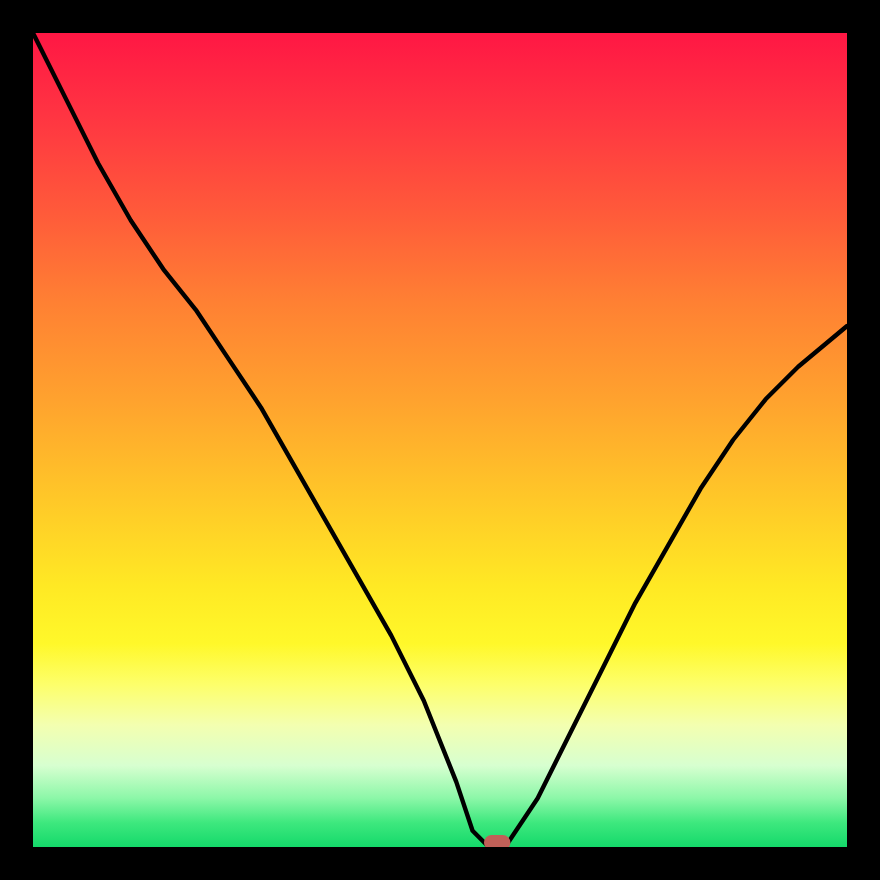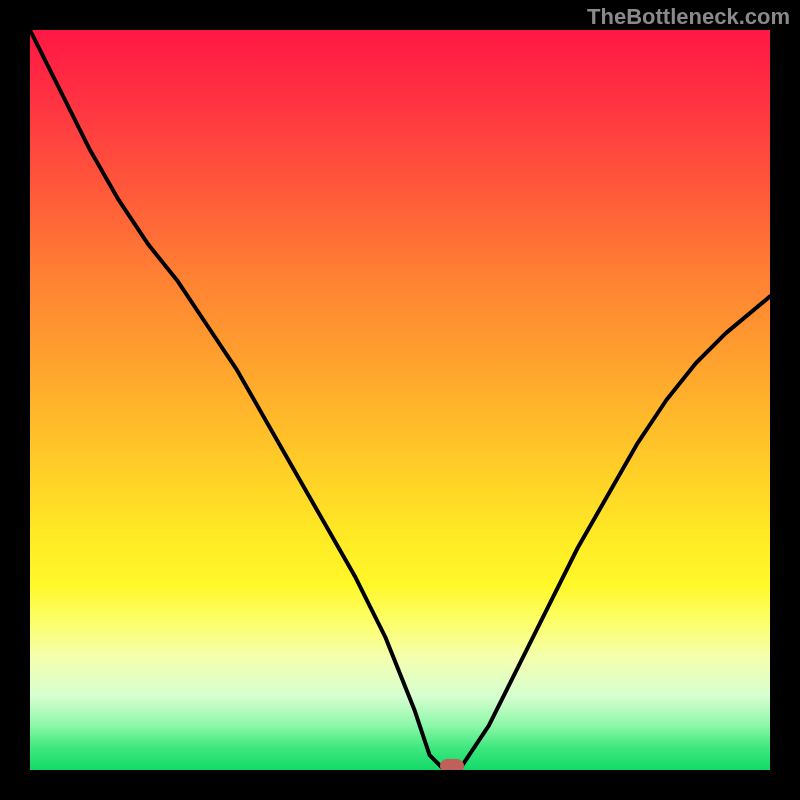--- a/index.html
+++ b/index.html
@@ -66,21 +66,20 @@
     height: 14px;
     border-radius: 7px;
     background: #c06058;
     transform: translate(-50%, -50%);
   }
 </style>
 </head>
 <body>
 
 <div class="container">
-  <div class="attribution">TheBottleneck.com</div>
 
   <div class="plot-area">
     <div class="gradient"></div>
 
     <svg class="curve" viewBox="0 0 740 740" preserveAspectRatio="none">
       <path id="curve-path" fill="none" stroke="#000" stroke-width="4" stroke-linecap="round" stroke-linejoin="round" d="M0.0 0.0 L29.6 59.2 L59.2 118.4 L88.8 170.2 L118.4 214.6 L148.0 251.6 L177.6 296.0 L207.2 340.4 L236.8 392.2 L266.4 444.0 L296.0 495.8 L325.6 547.6 L355.2 606.8 L384.8 680.8 L399.6 725.2 L414.4 740.0 L429.2 740.0 L458.8 695.6 L488.4 636.4 L518.0 577.2 L547.6 518.0 L577.2 466.2 L606.8 414.4 L636.4 370.0 L666.0 333.0 L695.6 303.4 L740.0 266.4"></path>
     </svg>
 
     <div id="marker" class="marker" style="left: 421.8px; top: 736.3px; background: rgb(192, 96, 88);"></div>
   </div>

